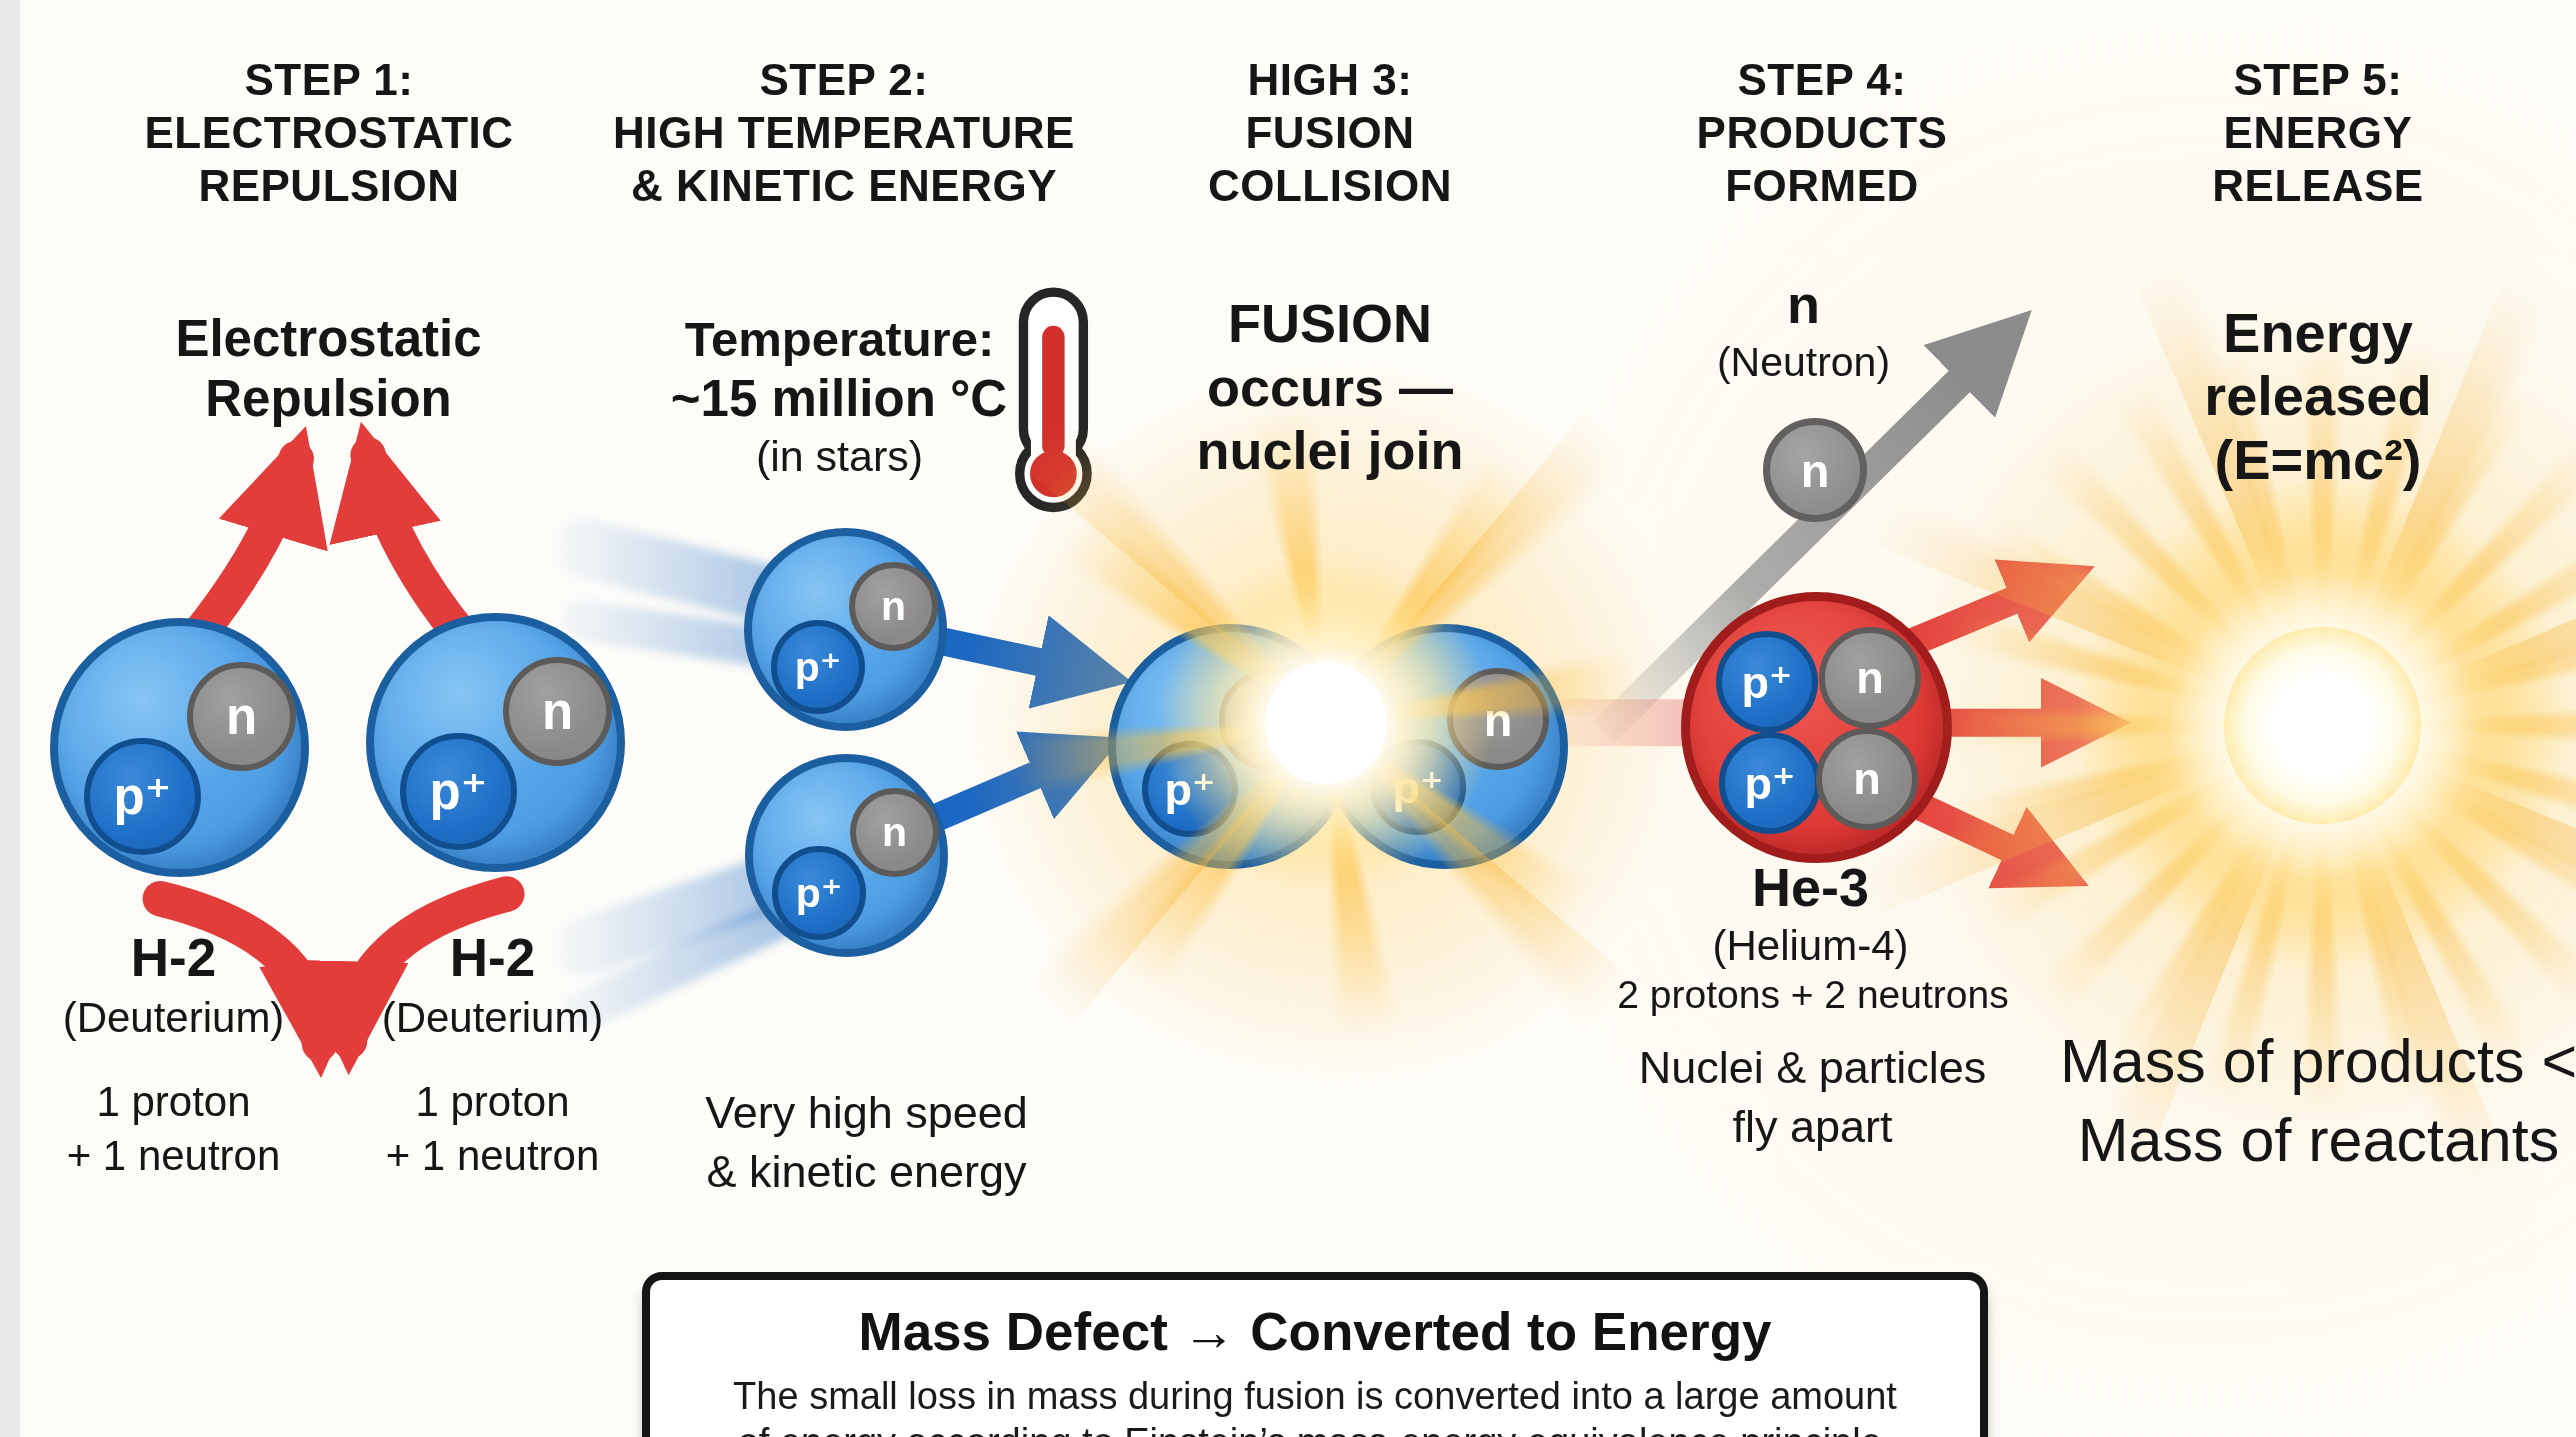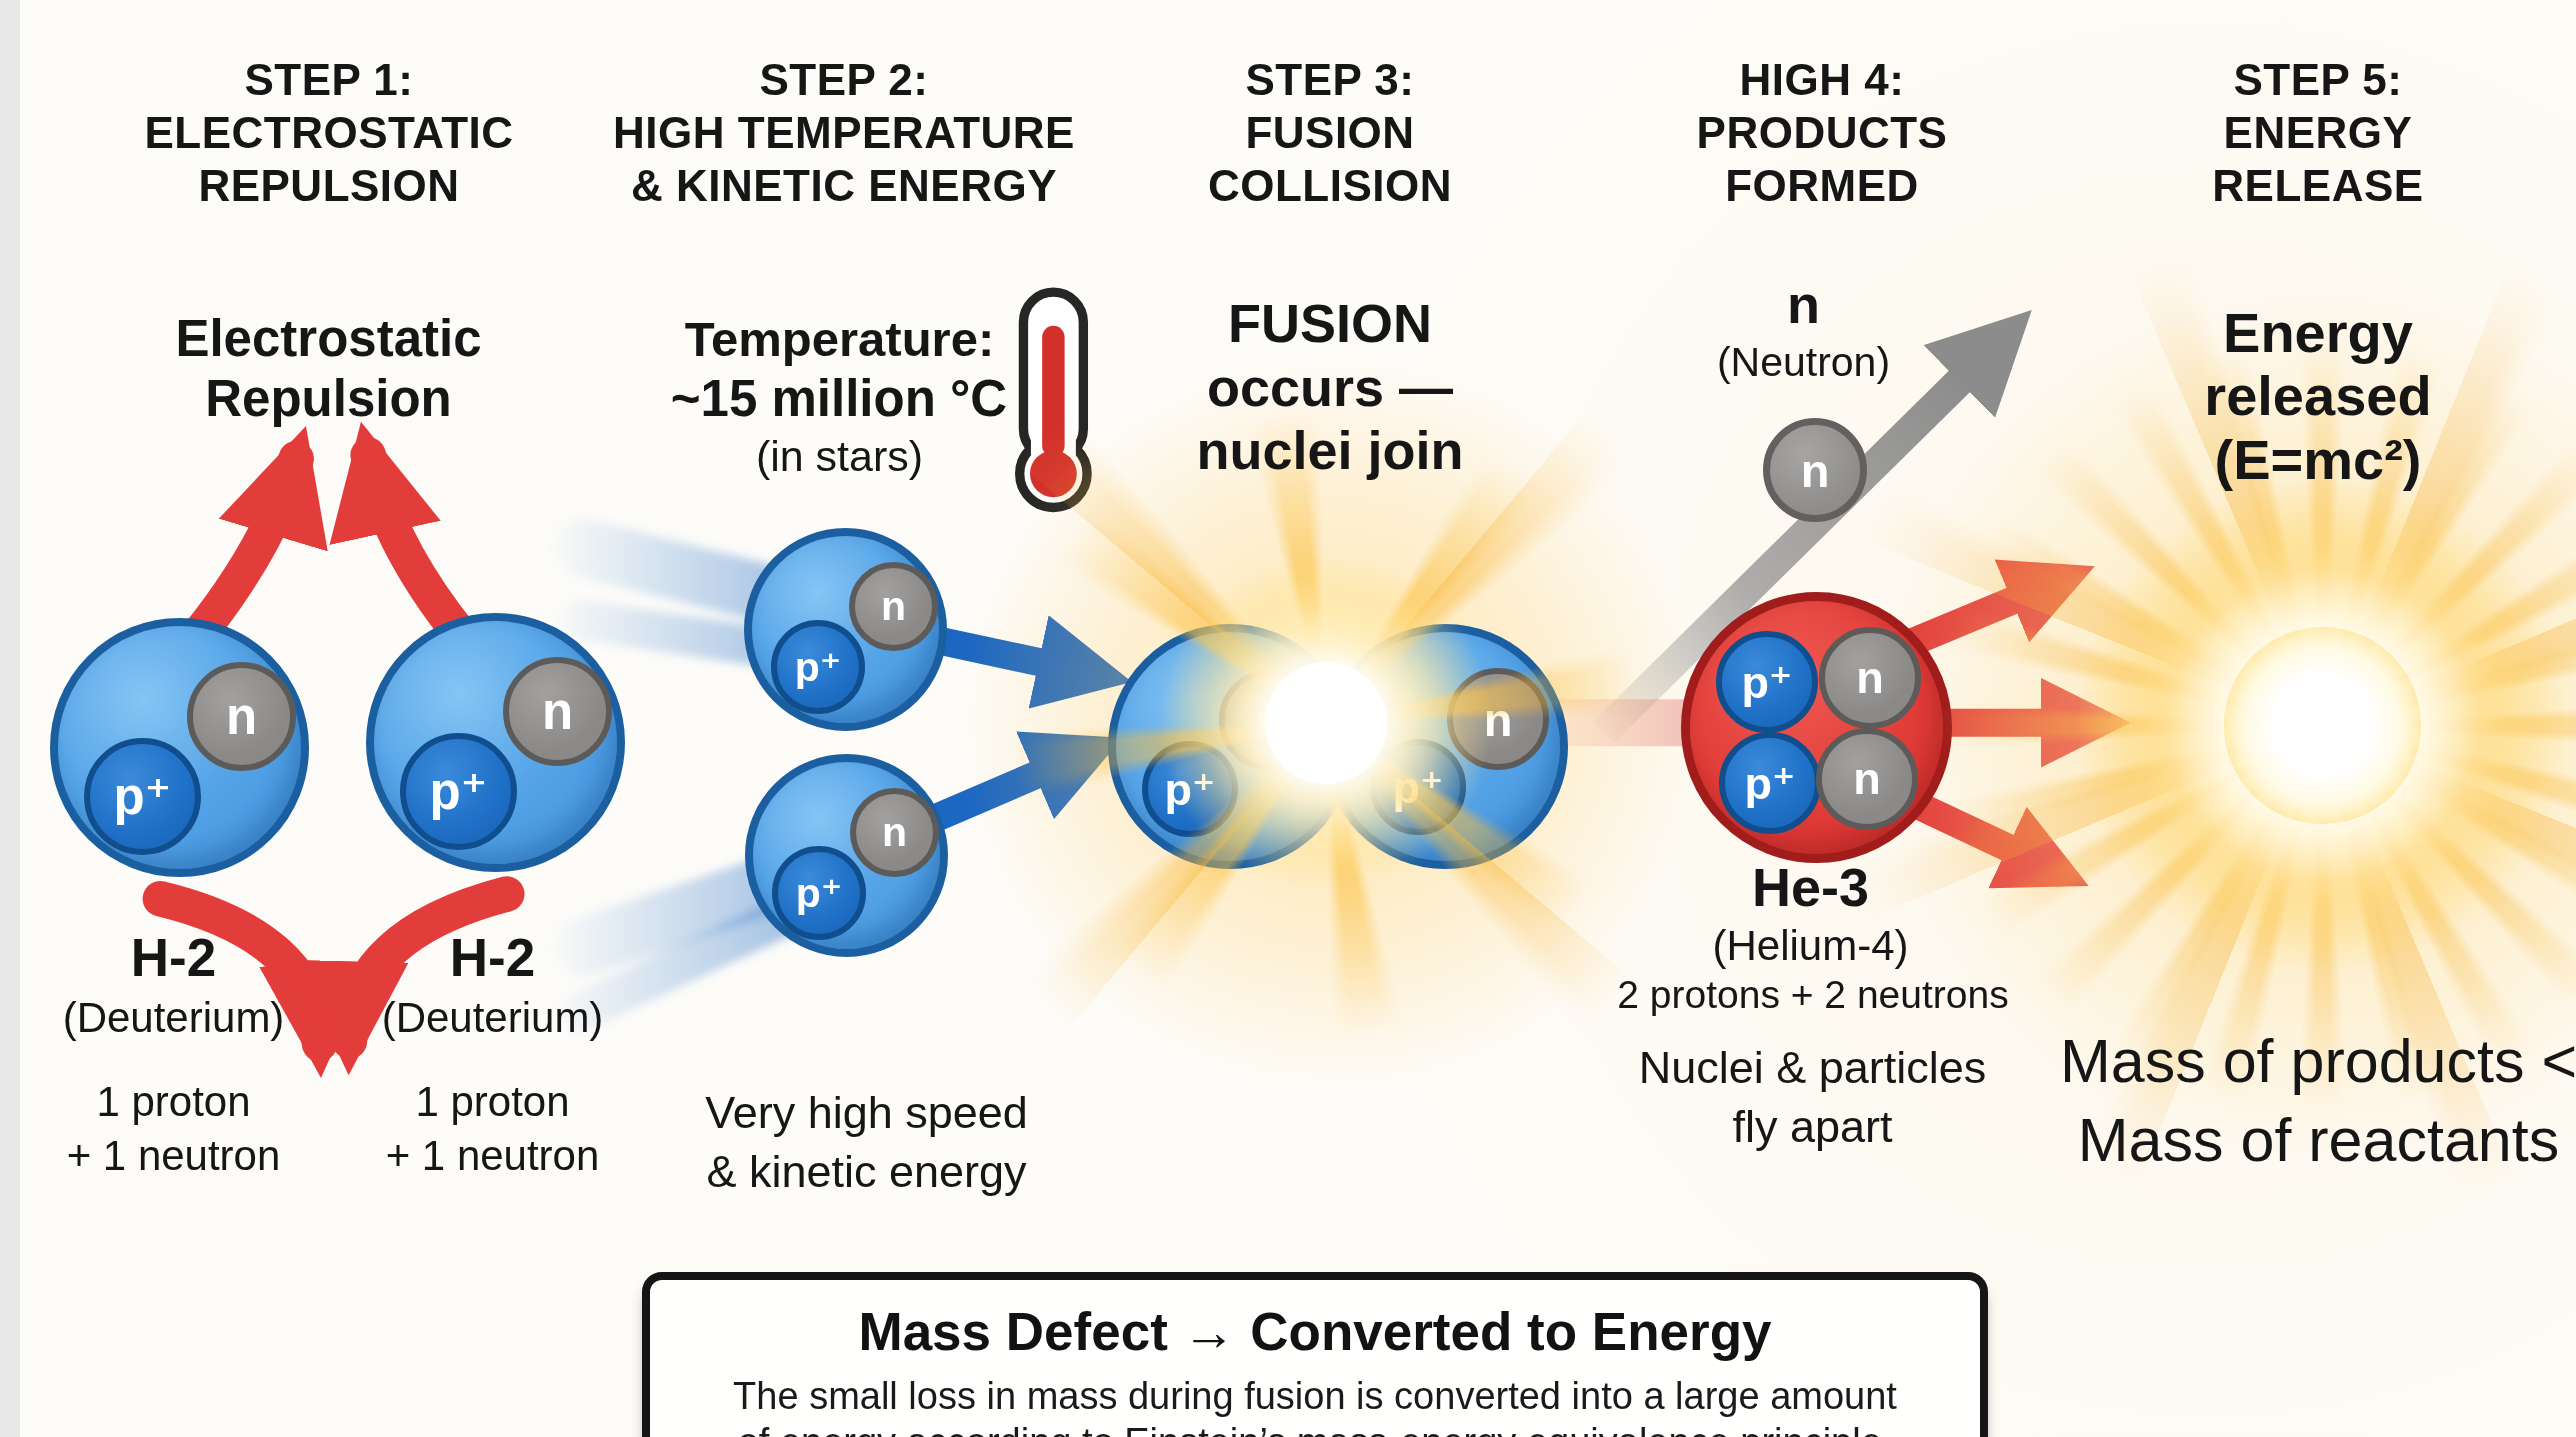--- a/index.html
+++ b/index.html
@@ -102,24 +102,24 @@
       <circle cx="1104" cy="506" r="25" fill="#d3302c"></circle>
     </g>
   </svg>
 
   <div class="t hdr" style="left:19px;top:54px;width:580px;">STEP 1:
 ELECTROSTATIC
 REPULSION</div>
   <div class="t hdr" style="left:534px;top:54px;width:580px;">STEP 2:
 HIGH TEMPERATURE
 &amp; KINETIC ENERGY</div>
-  <div class="t hdr" style="left:1020px;top:54px;width:580px;">STEP 3:
+  <div class="t hdr" style="left:1020px;top:54px;width:580px;">HIGH 3:
 FUSION
 COLLISION</div>
-  <div class="t hdr" style="left:1512px;top:54px;width:580px;">HIGH 4:
+  <div class="t hdr" style="left:1512px;top:54px;width:580px;">STEP 4:
 PRODUCTS
 FORMED</div>
   <div class="t hdr" style="left:2008px;top:54px;width:580px;">STEP 5:
 ENERGY
 RELEASE</div>
 
   <div class="t b" style="left:37px;top:309px;width:543px;font-size:51px;line-height:1.18;">Electrostatic
 Repulsion</div>
 
   <div class="nucleus blue-n" style="left:30px;top:618px;width:243px;height:243px;">

